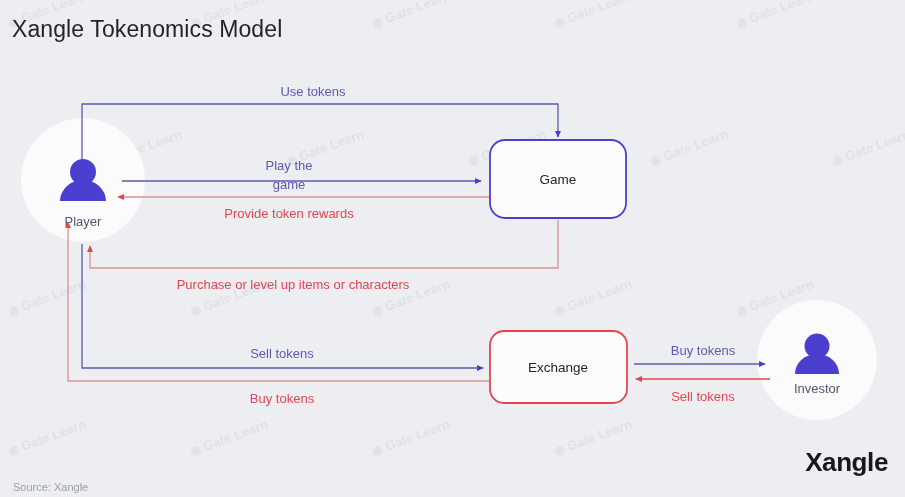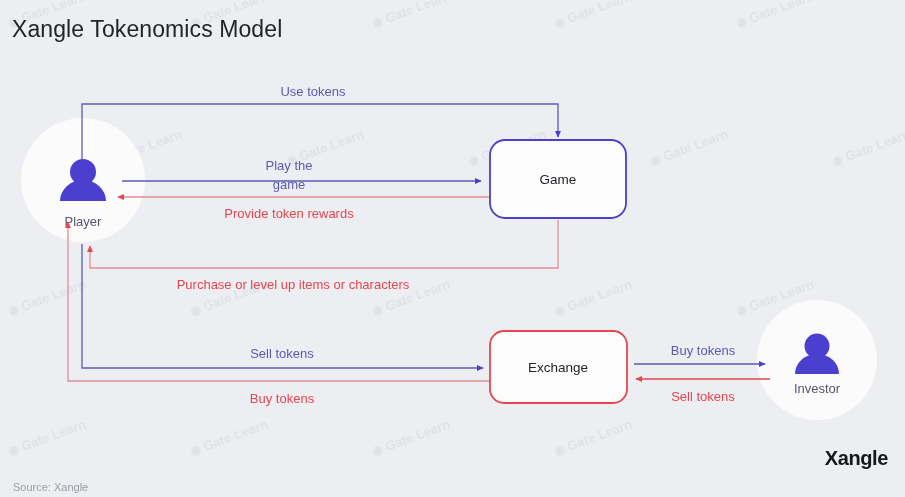--- a/index.html
+++ b/index.html
@@ -39,21 +39,21 @@
     left: 13px;
     top: 481px;
     font-size: 11px;
     color: #9aa0a8;
     white-space: nowrap;
   }
   .brand-logo {
     position: absolute;
     right: 17px;
     top: 447px;
-    font-size: 20px;
+    font-size: 26px;
     font-weight: bold;
     color: #15181c;
     letter-spacing: -0.4px;
     white-space: nowrap;
   }
   .node-label-dark {
     font-size: 13.5px;
     fill: #222428;
   }
   .actor-label {

